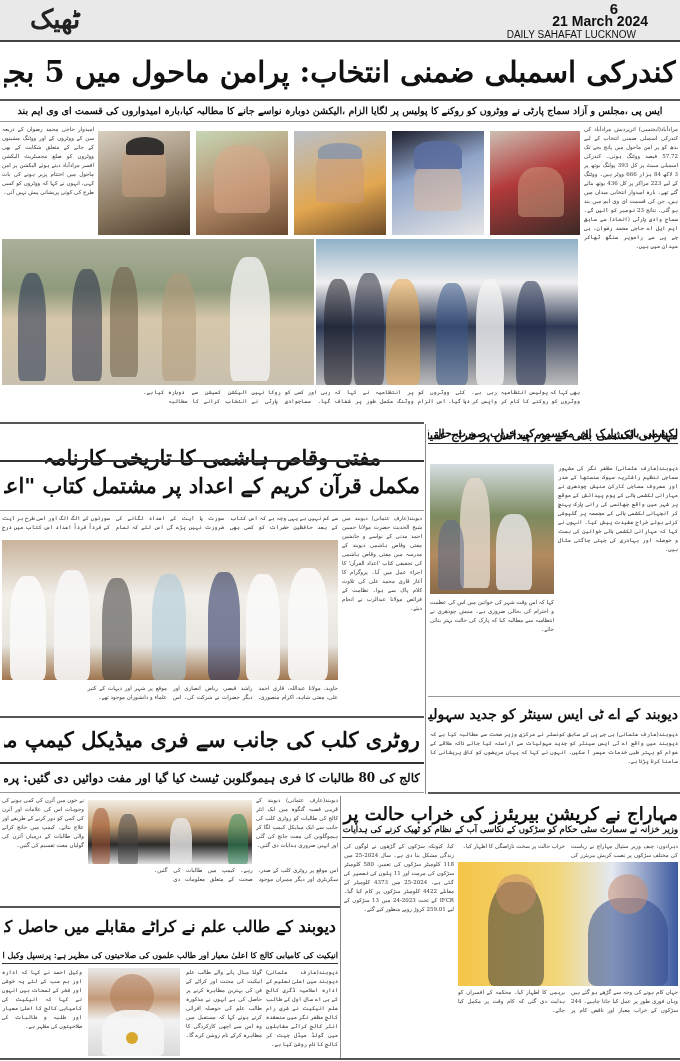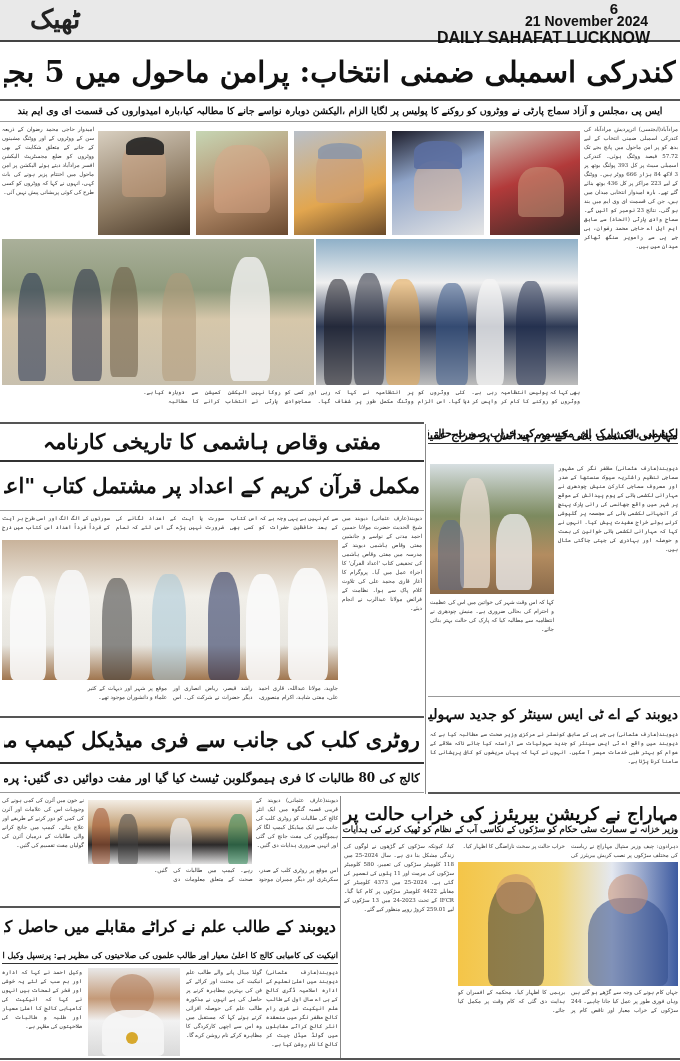--- a/index.html
+++ b/index.html
@@ -3,21 +3,21 @@
 <meta charset="utf-8">
 <style>
 *{box-sizing:border-box;margin:0;padding:0}
 html,body{width:680px;height:1061px;background:#fff;overflow:hidden}
 body{font-family:"DejaVu Sans",sans-serif;color:#111;position:relative}
 .abs{position:absolute}
 .masthead{left:0;top:0;width:680px;height:42px;background:#e9e9e9;border-bottom:2px solid #444}
 .logo{left:30px;top:4px;font-family:"DejaVu Serif",serif;font-size:26px;font-weight:bold;color:#222}
 .pageno{right:62px;top:0;font-size:15px;font-weight:bold;font-family:"Liberation Sans",sans-serif}
 .date{right:32px;top:13px;font-size:14px;font-weight:bold;font-family:"Liberation Sans",sans-serif}
-.paper{right:30px;top:29px;font-size:16px;font-weight:bold;font-family:"Liberation Sans",sans-serif}
+.paper{right:44px;top:29px;font-size:10px;font-weight:normal;font-family:"Liberation Sans",sans-serif}
 .headline{font-family:"DejaVu Serif",serif;font-weight:bold;color:#111;white-space:nowrap;overflow:hidden;direction:rtl;text-align:center}
 .rule{background:#555;height:2px}
 .thin{background:#999;height:1px}
 .col{font-family:"DejaVu Serif",serif;font-size:5.5px;line-height:9px;color:#333;direction:rtl;text-align:justify;overflow:hidden}
 .photo{overflow:hidden}
 .ph-a{background:linear-gradient(160deg,#d8cfc0,#8d7a62 60%,#4a3a2a)}
 .ph-b{background:linear-gradient(160deg,#c6d6b4,#b58c6a 55%,#6a4a30)}
 .ph-c{background:linear-gradient(160deg,#b9c0c9,#e2a64f 60%,#6b4b2a)}
 .ph-d{background:linear-gradient(160deg,#1d1d2a,#8fa4c8 40%,#e6e6e6)}
 .ph-e{background:linear-gradient(160deg,#cdbfb2,#b23a3a 45%,#3a2a26)}
@@ -30,21 +30,21 @@
 .ph-medal{background:linear-gradient(180deg,#e9e9e9 0%,#c49a78 35%,#f2f2f2 60%,#d9d9d9 100%)}
 .person{position:absolute;border-radius:40% 40% 10% 10%;opacity:.55}
 .underline-head{border-bottom:1.5px solid #333}
 </style>
 </head>
 <body>
 
 <div class="abs masthead">
   <div class="abs logo">ٹھیک</div>
   <div class="abs pageno">6</div>
-  <div class="abs date">21 November 2024</div>
+  <div class="abs date">21 March 2024</div>
   <div class="abs paper">DAILY SAHAFAT LUCKNOW</div>
 </div>
 
 <div class="abs headline" style="left:4px;top:50px;width:672px;height:44px;font-size:29px;line-height:44px">کندرکی اسمبلی ضمنی انتخاب: پرامن ماحول میں 5 بجے تک 57.72 فیصد ووٹنگ</div>
 <div class="abs rule" style="left:0;top:99px;width:680px"></div>
 <div class="abs headline" style="left:4px;top:103px;width:672px;height:16px;font-size:9.5px;line-height:16px">ایس پی ،مجلس و آزاد سماج پارٹی نے ووٹروں کو روکنے کا پولیس پر لگایا الزام ،الیکشن دوبارہ نواسے جانے کا مطالبہ کیا،بارہ امیدواروں کی قسمت ای وی ایم بند</div>
 <div class="abs thin" style="left:0;top:121px;width:680px"></div>
 
 <div class="abs col" style="left:2px;top:125px;width:92px;height:110px">امیدوار حاجی محمد رضوان کے ذریعہ سن کے ووٹروں کے اور ووٹنگ مشینوں کے جانے کے متعلق شکایت کے بھی ووٹروں کو ضلع مجسٹریٹ الیکشن افسر مرادآباد دیتے ہوئے الیکشن پر امن ماحول میں اختتام پزیر ہونے کی بات کہی، انہوں نے کہا کہ ووٹروں کو کسی طرح کی کوئی پریشانی پیش نہیں آئی۔</div>
 
@@ -81,21 +81,21 @@
   <div class="person" style="left:38px;top:34px;width:30px;height:112px;background:#2a2e3c"></div>
   <div class="person" style="left:70px;top:40px;width:34px;height:106px;background:#e8a64a"></div>
   <div class="person" style="left:120px;top:44px;width:32px;height:102px;background:#3b5a8a"></div>
   <div class="person" style="left:160px;top:40px;width:28px;height:106px;background:#f4f4f4;opacity:.8"></div>
   <div class="person" style="left:200px;top:42px;width:30px;height:104px;background:#1e2a4a"></div>
 </div>
 
 <div class="abs col" style="left:2px;top:388px;width:578px;height:32px;column-count:7;column-gap:4px">بھی کہا کہ پولیس انتظامیہ ووٹروں کو روکنے کا کام کر رہی ہے۔ کئی ووٹروں کو واپس کر دیا گیا۔ اس الزام پر انتظامیہ نے کہا کہ ووٹنگ مکمل طور پر شفاف رہی اور کسی کو روکا نہیں گیا۔ سماجوادی پارٹی نے الیکشن کمیشن سے دوبارہ انتخاب کرانے کا مطالبہ کیا ہے۔</div>
 <div class="abs rule" style="left:0;top:422px;width:424px"></div>
 
-<div class="abs headline" style="left:4px;top:426px;width:416px;height:32px;font-size:21px;line-height:32px">مفتی وقاص ہاشمی کا تاریخی کارنامہ</div>
+<div class="abs headline" style="left:4px;top:442px;width:416px;height:32px;font-size:21px;line-height:32px">مفتی وقاص ہاشمی کا تاریخی کارنامہ</div>
 <div class="abs thin" style="left:0;top:460px;width:424px;height:2px;background:#333"></div>
 <div class="abs headline" style="left:4px;top:466px;width:416px;height:40px;font-size:21px;line-height:40px">مکمل قرآن کریم کے اعداد پر مشتمل کتاب "اعداد القرآن" کا اجراء</div>
 <div class="abs thin" style="left:0;top:510px;width:424px"></div>
 <div class="abs col" style="left:2px;top:514px;width:336px;height:22px;column-count:3;column-gap:6px">سے کم نہیں ہے یہی وجہ ہے کہ اس کتاب کے بعد حافظین حضرات کو کسی بھی سورت یا آیت کے اعداد لگانے کی ضرورت نہیں پڑے گی اس لئے کہ تمام سورتوں کے الگ الگ اور اسی طرح ہر آیت کے فرداً فرداً اعداد اس کتاب میں درج کر دیئے گئے ہیں جس سے جس سورت یا جس آیت کا عمل مطلوب ہو کتاب میں موجود ہے۔</div>
 <div class="abs photo ph-launch" style="left:2px;top:540px;width:336px;height:140px">
   <div class="person" style="left:8px;top:36px;width:36px;height:104px;background:#fafafa;opacity:.9"></div>
   <div class="person" style="left:52px;top:30px;width:36px;height:110px;background:#f6f6f6;opacity:.9"></div>
   <div class="person" style="left:100px;top:38px;width:30px;height:102px;background:#3a3a3a"></div>
   <div class="person" style="left:150px;top:34px;width:34px;height:106px;background:#a8c8d8"></div>
   <div class="person" style="left:206px;top:32px;width:32px;height:108px;background:#1e2a5a"></div>

